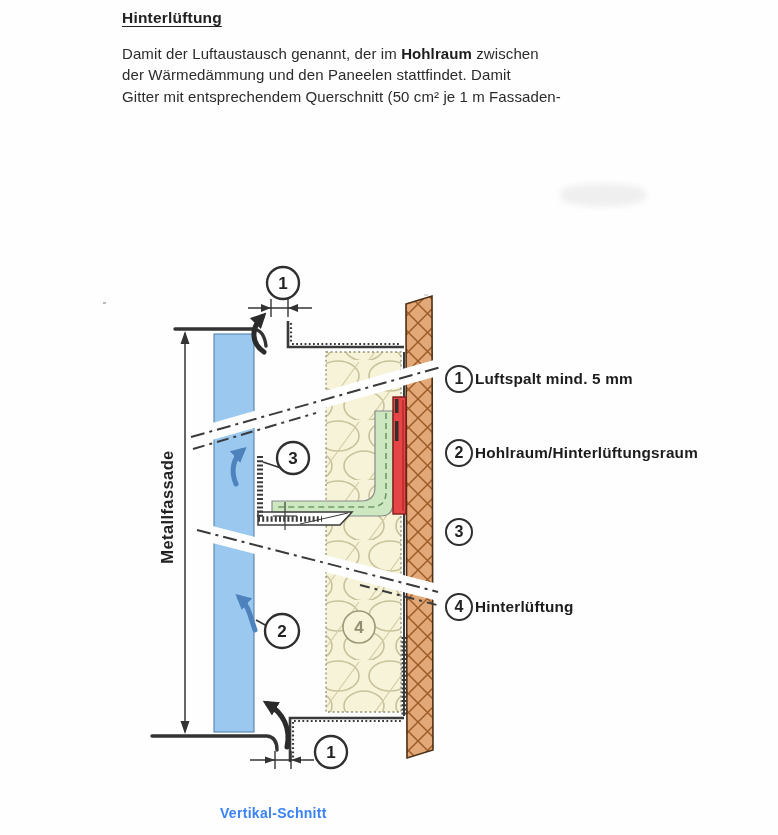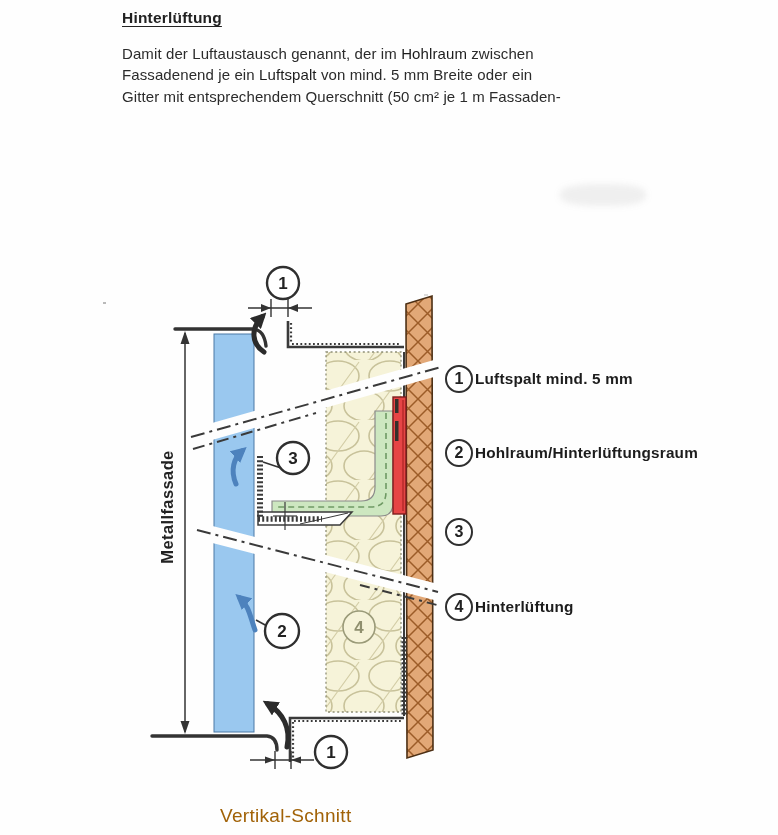--- a/index.html
+++ b/index.html
@@ -9,30 +9,30 @@
   }
   .title{
     position:absolute;left:122px;top:9px;
     font-size:15.5px;font-weight:bold;text-decoration:underline;
     text-underline-offset:3px;letter-spacing:.2px;color:#222;
   }
   .para{
     position:absolute;left:122px;top:43px;width:520px;
     font-size:15px;line-height:21.4px;letter-spacing:.1px;color:#2b2b2b;
   }
-  .para b{font-weight:normal;color:#1c1c1c;}
+  .para b{font-weight:bold;color:#1c1c1c;}
   .diagram-svg{position:absolute;left:0;top:0;}
   .facade-label{
     position:absolute;left:88px;top:497px;width:160px;height:20px;
     text-align:center;font-weight:bold;font-size:16.5px;letter-spacing:.4px;color:#222;
     transform:rotate(-90deg);
   }
   .caption{
     position:absolute;left:220px;top:805px;
-    font-weight:normal;font-size:19px;letter-spacing:.3px;color:#a16207;
+    font-weight:bold;font-size:14px;letter-spacing:.3px;color:#3b82f6;
   }
   .legend{position:absolute;left:0;top:0;}
   .legend-item{position:absolute;display:flex;align-items:center;}
   .lnum{
     width:28px;height:28px;border:2.2px solid #2f2f2f;border-radius:50%;
     display:flex;align-items:center;justify-content:center;
     font-weight:bold;font-size:16px;color:#222;background:#fff;box-sizing:border-box;
     flex:0 0 28px;
   }
   .llabel{font-weight:bold;font-size:15.3px;letter-spacing:.2px;margin-left:2px;white-space:nowrap;color:#1c1c1c;}
@@ -47,21 +47,21 @@
   .speck{position:absolute;background:rgba(60,60,60,.35);}
 </style>
 </head>
 <body>
 
 <div class="page">
 
   <div class="title">Hinterlüftung</div>
   <div class="para" id="para">
       <div><span>Damit der Luftaustausch genannt, der im </span><b>Hohlraum</b><span> zwischen</span></div>
-      <div><span>Fassadenend je ein </span><b>Luftspalt</b><span> von mind. 5 mm Breite oder ein</span></div>
+      <div><span>der Wärmedämmung und den Paneelen stattfindet. Damit</span></div>
       <div><span>Gitter mit entsprechendem Querschnitt (50 cm² je 1 m Fassaden-</span></div>
     </div>
 
   <svg class="diagram-svg" width="778" height="835" viewBox="0 0 778 835">
     <defs>
       <pattern id="hatch" width="19" height="19" patternUnits="userSpaceOnUse">
         <path d="M0,0 L19,19 M19,0 L0,19" stroke="#9c5c28" stroke-width="1.5" fill="none"></path>
       </pattern>
       <pattern id="wool" width="52" height="60" patternUnits="userSpaceOnUse">
         <ellipse cx="26" cy="16" rx="21" ry="15" fill="none" stroke="#c8c29a" stroke-width="1.6"></ellipse>

